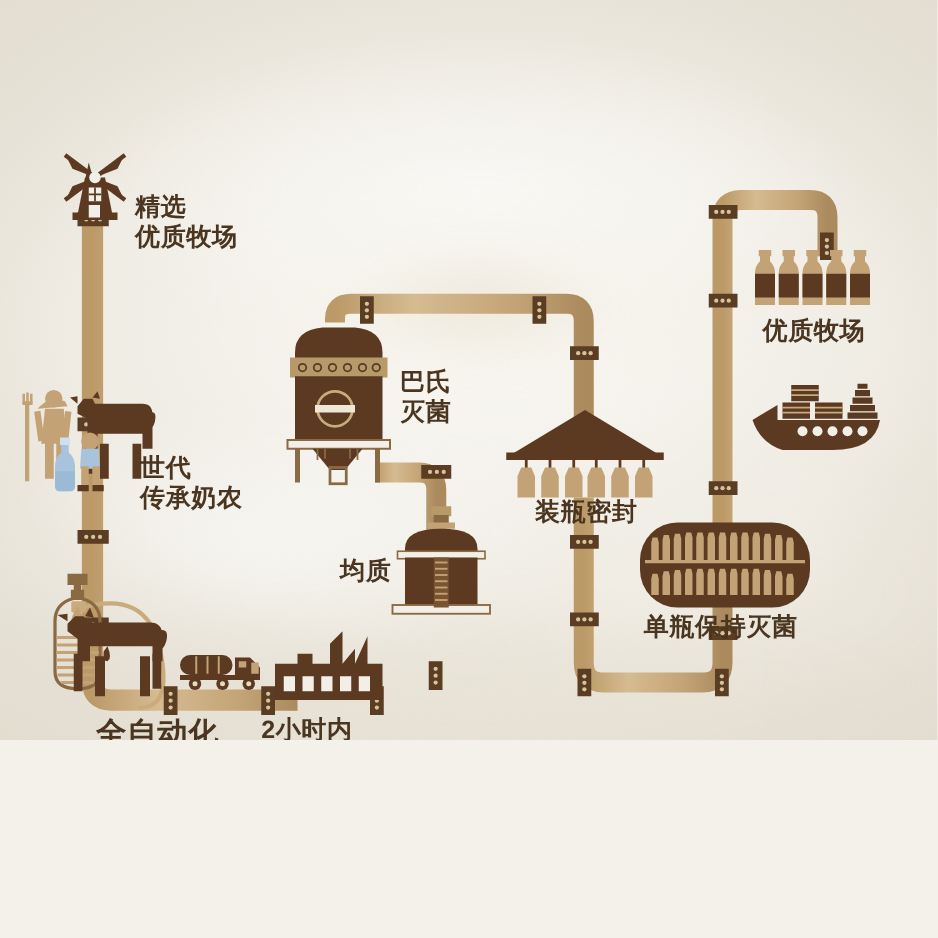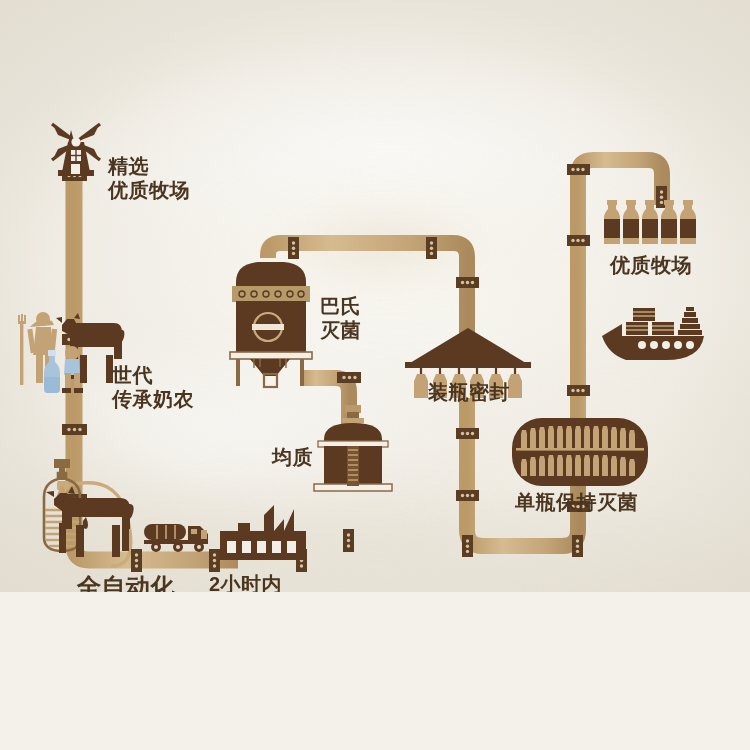--- a/index.html
+++ b/index.html
@@ -456,21 +456,21 @@
       <g fill="#c3a275">
         <path d="M12,46 L20,46 L23,53 L23,70 L9,70 L9,53 Z"></path>
         <path d="M31,46 L39,46 L42,53 L42,70 L28,70 L28,53 Z"></path>
         <path d="M50,46 L58,46 L61,53 L61,70 L47,70 L47,53 Z"></path>
         <path d="M68,46 L76,46 L79,53 L79,70 L65,70 L65,53 Z"></path>
         <path d="M87,46 L95,46 L98,53 L98,70 L84,70 L84,53 Z"></path>
         <path d="M106,46 L114,46 L117,53 L117,70 L103,70 L103,53 Z"></path>
       </g>
     </svg>
   </div>
-  <div class="label" style="left:428px;top:380px;font-size:20px;">装瓶密封</div>
+  <div class="label" style="left:428px;top:398px;font-size:20px;">装瓶密封</div>
 
   <div class="art" style="left:512px;top:418px;">
     <svg width="136" height="68" viewBox="0 0 136 68">
       <rect x="0" y="0" width="136" height="68" rx="30" fill="#5b3a21"></rect>
       <g fill="#c3a275">
 
         <g>
           <path d="M10,12 L14,12 L15,16 L15,31 L9,31 L9,16 Z"></path>
           <path d="M19,10 L23,10 L24,14 L24,31 L18,31 L18,14 Z"></path>
           <path d="M28,9 L32,9 L33,13 L33,31 L27,31 L27,13 Z"></path>

